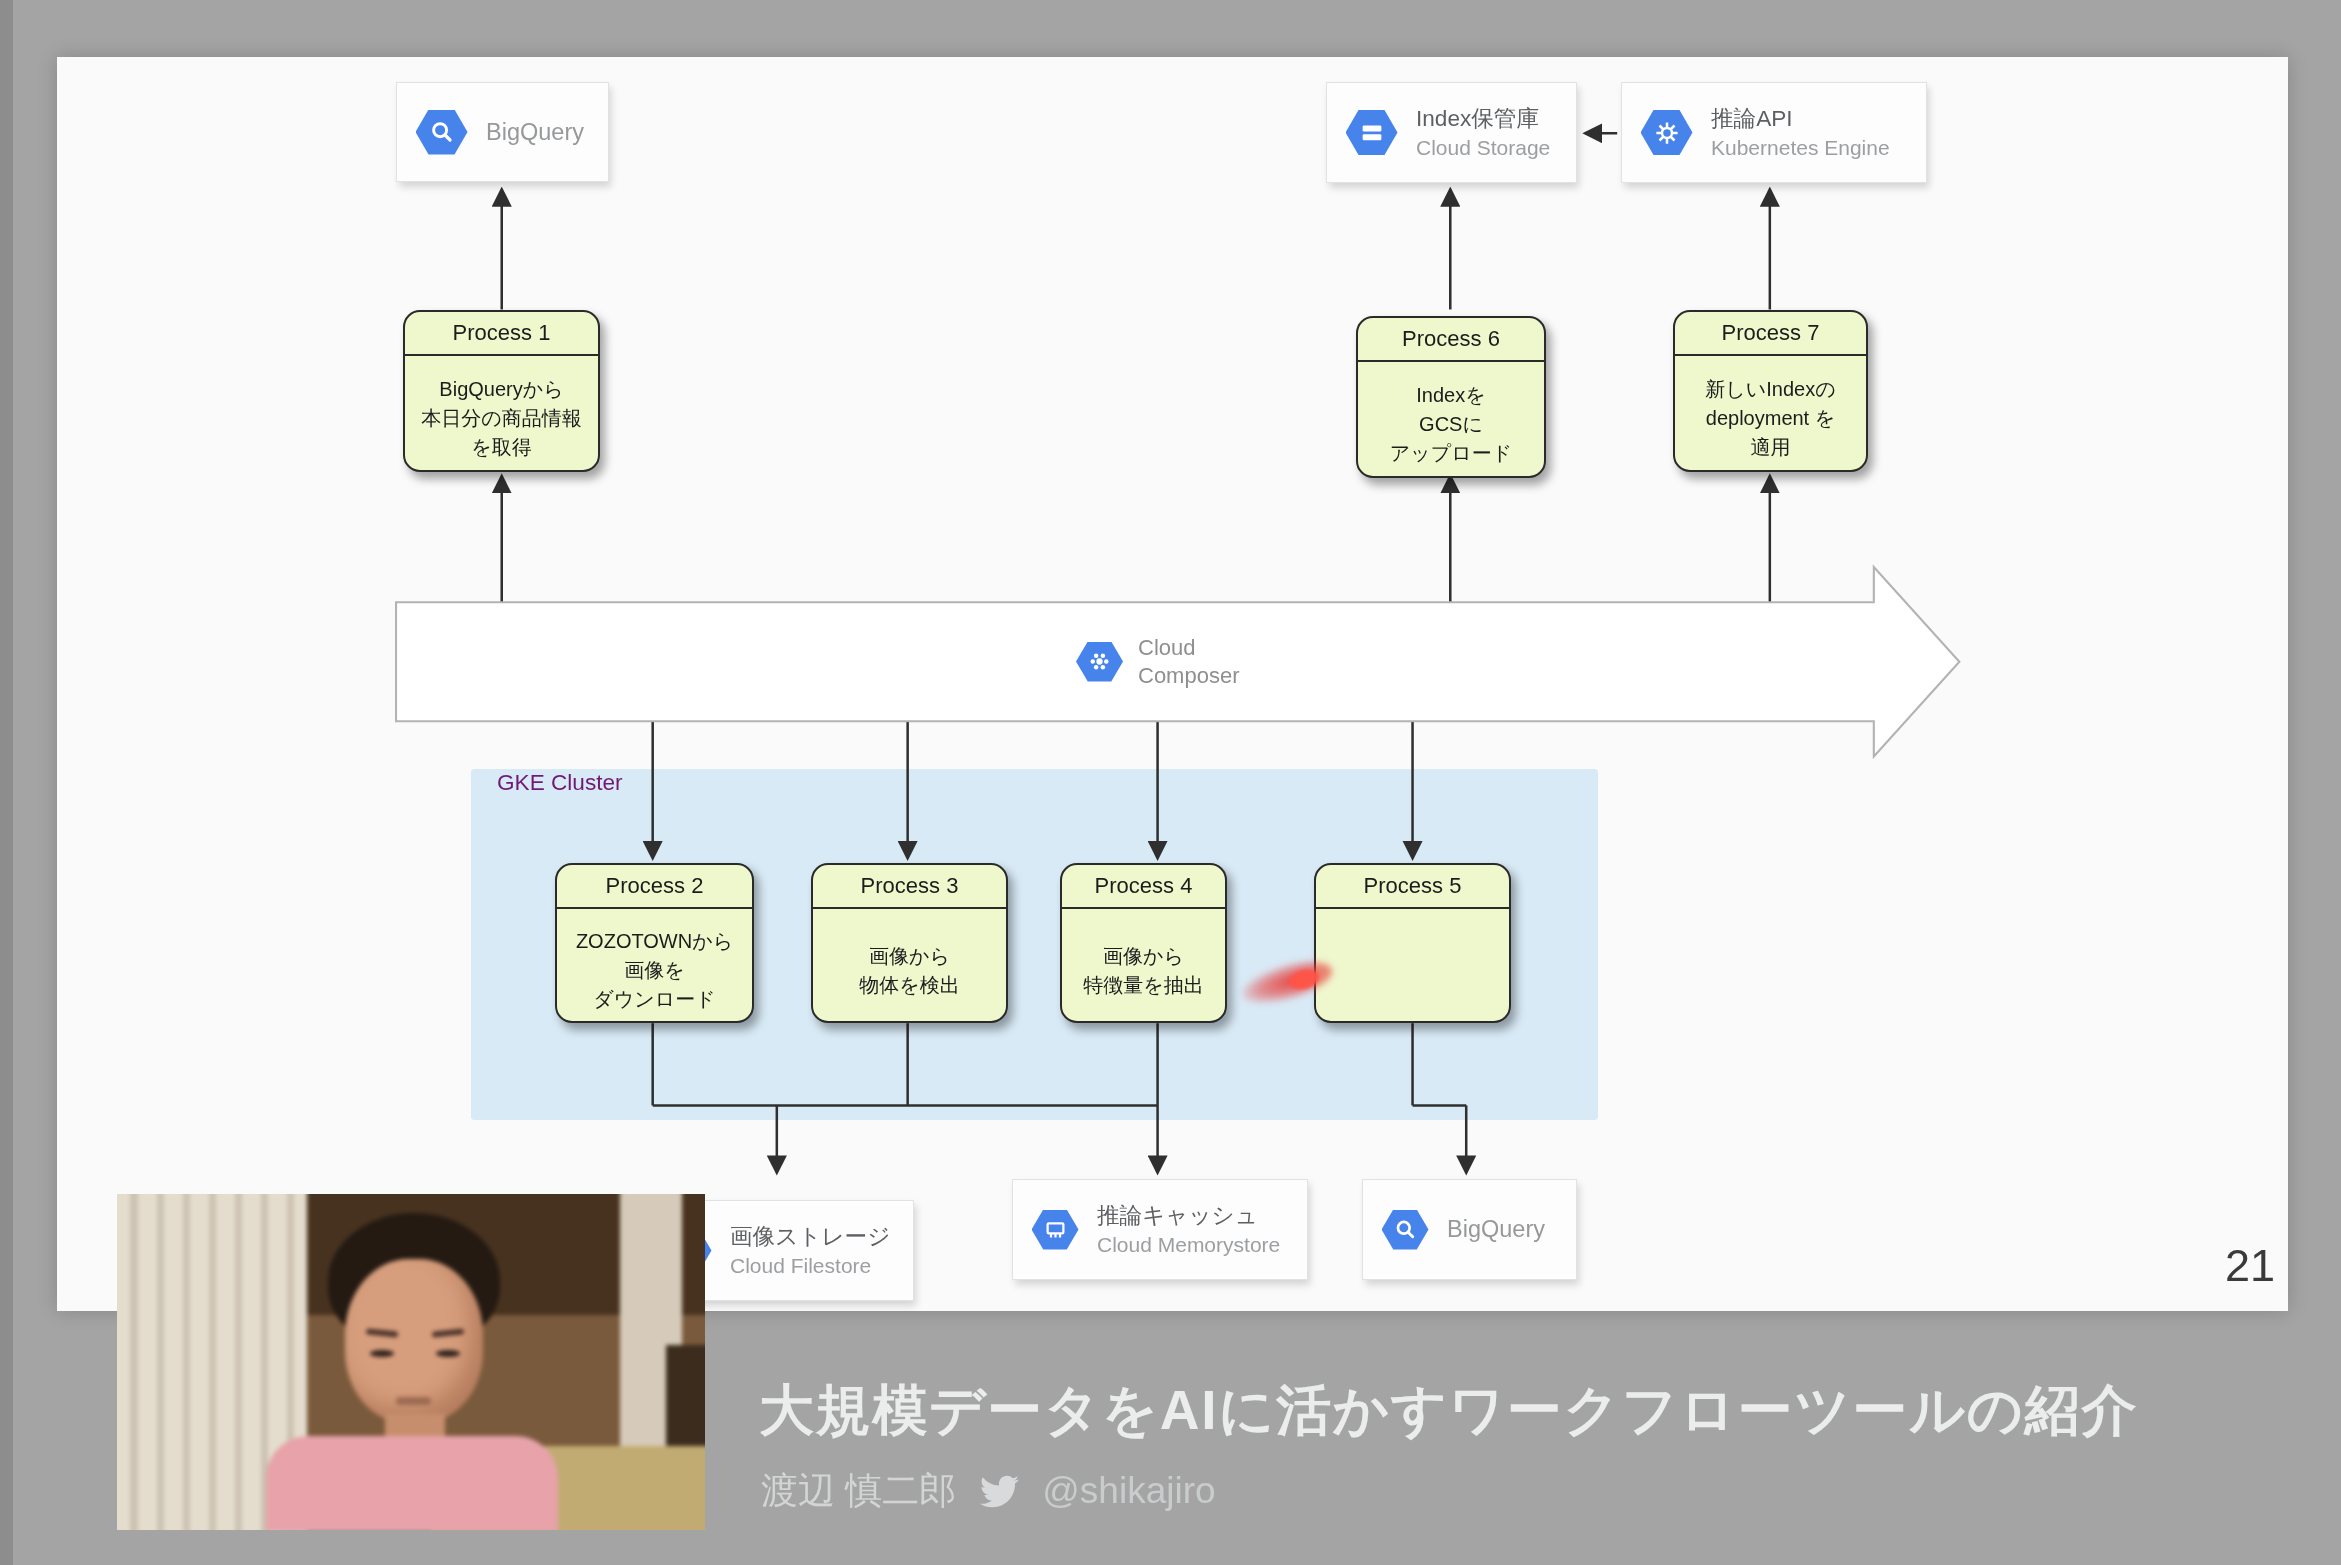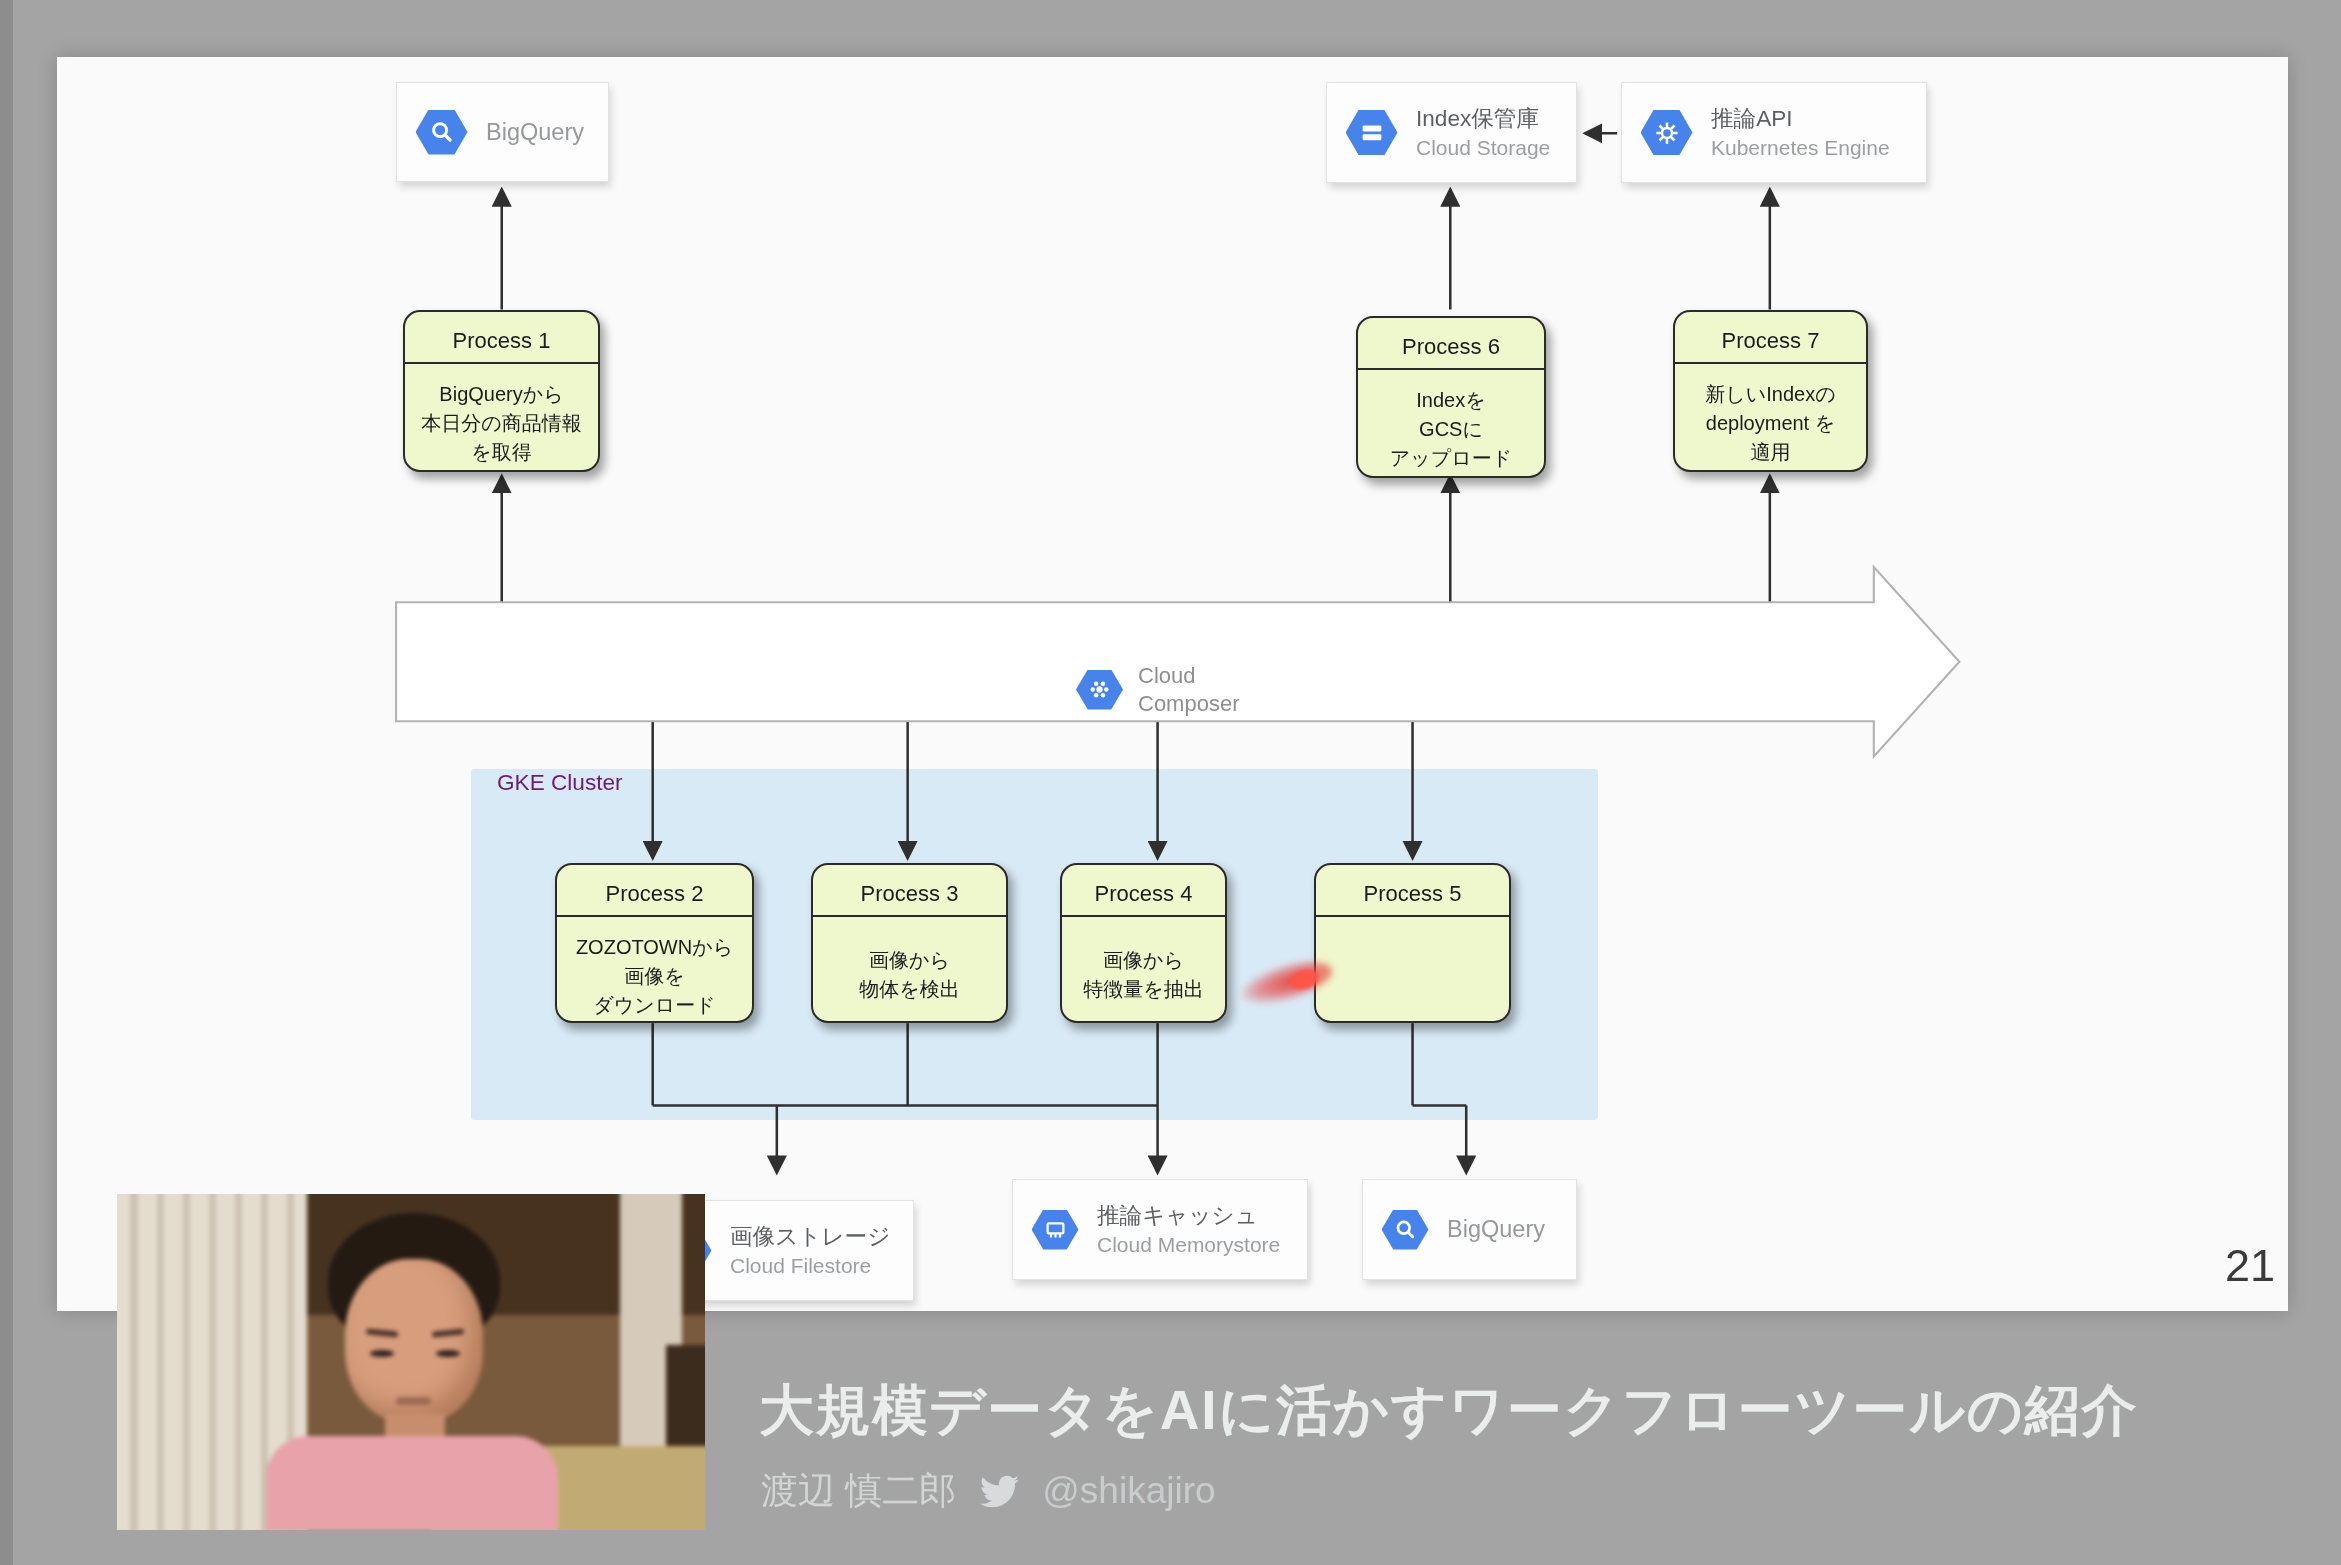--- a/index.html
+++ b/index.html
@@ -39,38 +39,38 @@
 
   
   .process {
     position:absolute; background:#eff7cd; border:2.5px solid #2a2a2a; border-radius:17px;
     box-shadow:5px 6.7px 10px rgba(0,0,0,0.35);
     display:flex; flex-direction:column; overflow:hidden;
   }
   .process-title {
     height:44px; flex:0 0 auto; border-bottom:2.5px solid #2a2a2a;
     display:flex; align-items:center; justify-content:center;
-    font-size:22px; color:#1c1c1c;margin-top:8px;
+    font-size:22px; color:#1c1c1c;
   }
   .process-body {
     flex:1; display:flex; flex-direction:column; align-items:center; justify-content:center;
     padding:5px 6.7px; font-size:20px; color:#1c1c1c; line-height:1.45; text-align:center;margin-top:11px;
   }
 
   
   .gke {
     position:absolute; left:471px; top:769px; width:1127px; height:351px;
     background:#d8eaf6; border-radius:3.4px;
   }
   .gke-label { position:absolute; left:497px; top:770px; font-size:22.6px; color:#701a75; }
 
   .arrows { position:absolute; left:0; top:0; width:2342px; height:1565px; pointer-events:none; }
 
   
-  .composer-label { position:absolute; left:1076px; top:634px; display:flex; align-items:center; gap:15px;margin-top:28px; }
+  .composer-label { position:absolute; left:1076px; top:634px; display:flex; align-items:center; gap:15px; }
   .comp-text { font-size:22px; color:#8f8f8f; line-height:1.25; }
 
   
   .laser { position:absolute; left:1240px; top:960px; width:109px; height:47px; pointer-events:none; }
   .laser-streak {
     position:absolute; left:0; top:5px; width:94px; height:35px; border-radius:50%;
     background:radial-gradient(ellipse at 60% 50%, rgba(230,57,53,0.95) 0%, rgba(230,57,53,0.5) 48%, rgba(230,57,53,0) 78%);
     transform:rotate(-16deg); filter:blur(3.4px);
   }
   .laser-core {

